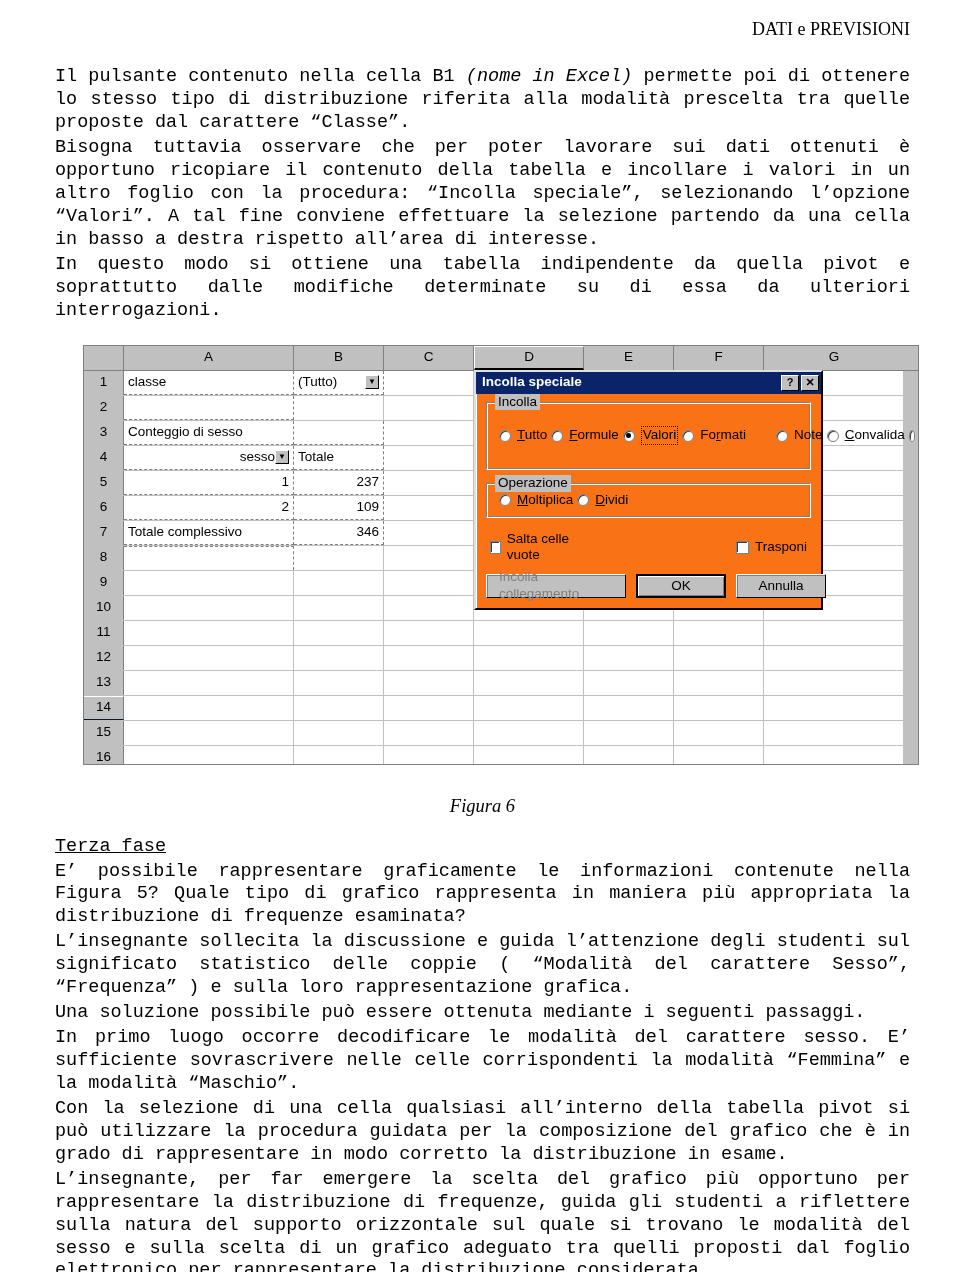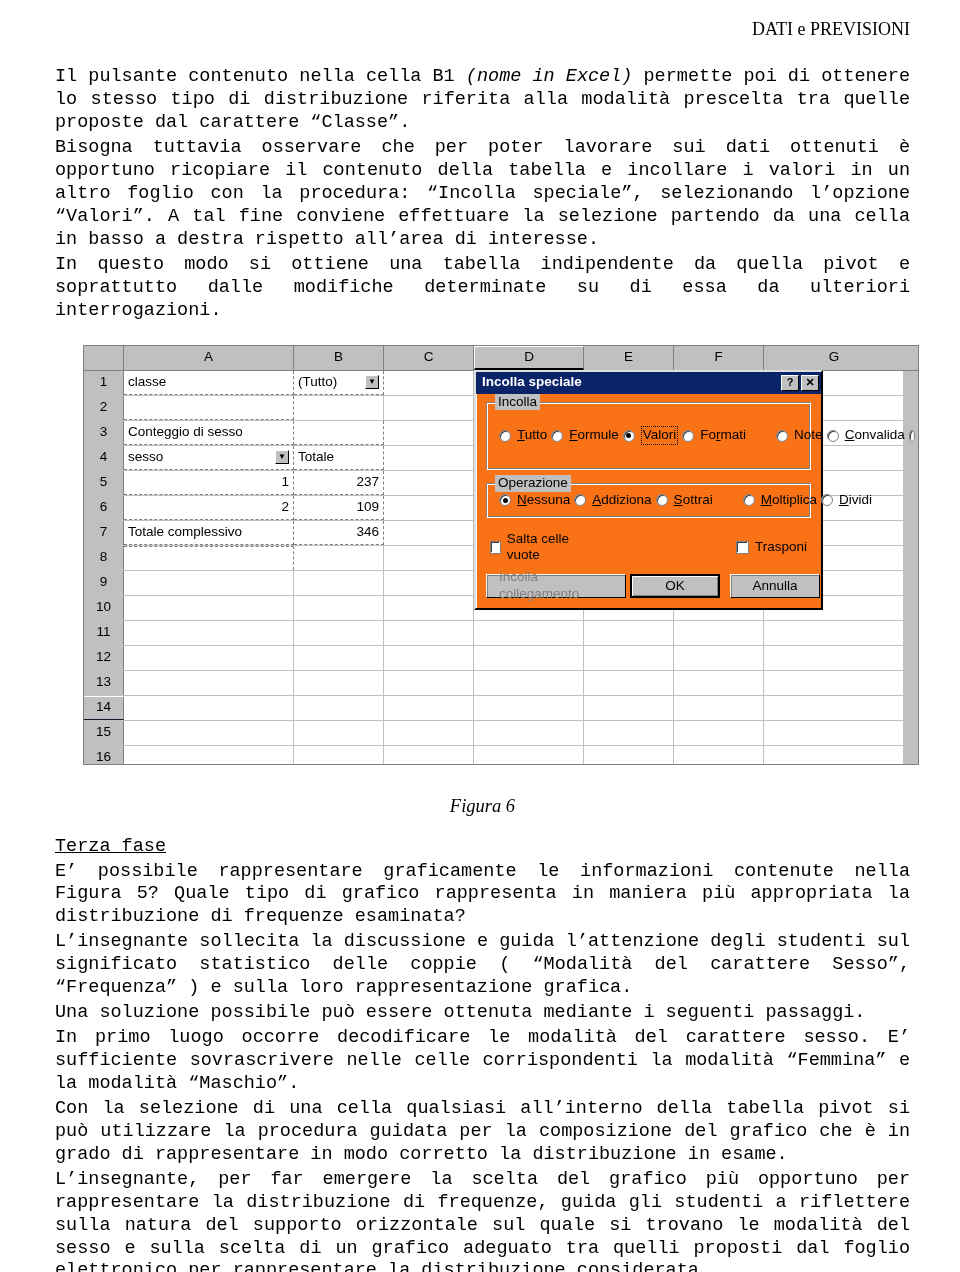--- a/index.html
+++ b/index.html
@@ -106,21 +106,21 @@
     background:#fff;border:1px solid #808080;
     box-shadow: inset -1px -1px 0 #fff, inset 1px 1px 0 #404040;
     display:flex;align-items:center;justify-content:center;
   }
   .radio.sel .circ::after { content:""; width:5px;height:5px;border-radius:50%;background:#000;}
   .radio.foc .lbl { border:1px dotted #000; padding:0 1px;}
   .underline-char { text-decoration: underline; }
   .checkbox-row { display:flex; gap:150px; margin:8px 14px 10px 14px;}
   .cbx { display:flex; align-items:center; gap:6px;}
   .sq { width:13px;height:13px;background:#fff; border:1px solid #808080; box-shadow:inset -1px -1px 0 #fff, inset 1px 1px 0 #404040;}
-  .dlg-btns { display:flex; gap:4px; margin: 6px 28px 10px 10px; justify-content:flex-start;}
+  .dlg-btns { display:flex; gap:10px; margin: 6px 28px 10px 10px; justify-content:flex-start;}
   .btn {
     height:24px; padding:0 12px;
     background:#c0c0c0;
     border:1px solid #000; border-top-color:#fff;border-left-color:#fff;
     box-shadow: 1px 1px 0 #808080 inset;
     display:flex;align-items:center;justify-content:center;
     min-width: 90px;
   }
   .btn.disabled { color:#808080;}
   .btn.default { border:2px solid #000; box-shadow: inset 1px 1px 0 #fff, inset -1px -1px 0 #808080;}
@@ -184,21 +184,21 @@
       <div class="cell colA dashed-b dashed-r">Conteggio di sesso</div>
       <div class="cell colB dashed-b dashed-r"></div>
       <div class="cell colC"></div>
       <div class="cell colD"></div>
       <div class="cell colE"></div>
       <div class="cell colF"></div>
       <div class="cell colG"></div>
     </div>
     <div class="row">
       <div class="rownum">4</div>
-      <div class="cell colA dashed-b dashed-r" style="justify-content:space-between;">
+      <div class="cell colA dashed-b dashed-r" style="justify-content:flex-end;">
           <span>sesso</span>
           <span class="dd"></span>
         </div>
       <div class="cell colB dashed-b dashed-r">Totale</div>
       <div class="cell colC"></div>
       <div class="cell colD"></div>
       <div class="cell colE"></div>
       <div class="cell colF"></div>
       <div class="cell colG"></div>
     </div>
@@ -369,34 +369,20 @@
             <div class="radio">
                 <span class="circ"></span>
                 <span class="lbl">Larghezza colonne</span>
               </div>
           </div>
         </div>
       </div>
       <div class="groupbox">
         <div class="legend">Operazione</div>
         <div class="radio-cols">
-          <div class="radio-col">
-            <div class="radio sel">
-                <span class="circ"></span>
-                <span class="lbl"><span class="underline-char">N</span><span>essuna</span></span>
-              </div>
-            <div class="radio">
-                <span class="circ"></span>
-                <span class="lbl"><span class="underline-char">A</span><span>ddiziona</span></span>
-              </div>
-            <div class="radio">
-                <span class="circ"></span>
-                <span class="lbl"><span class="underline-char">S</span><span>ottrai</span></span>
-              </div>
-          </div>
           <div class="radio-col">
             <div class="radio">
                 <span class="circ"></span>
                 <span class="lbl"><span class="underline-char">M</span><span>oltiplica</span></span>
               </div>
             <div class="radio">
                 <span class="circ"></span>
                 <span class="lbl"><span class="underline-char">D</span><span>ividi</span></span>
               </div>
           </div>

